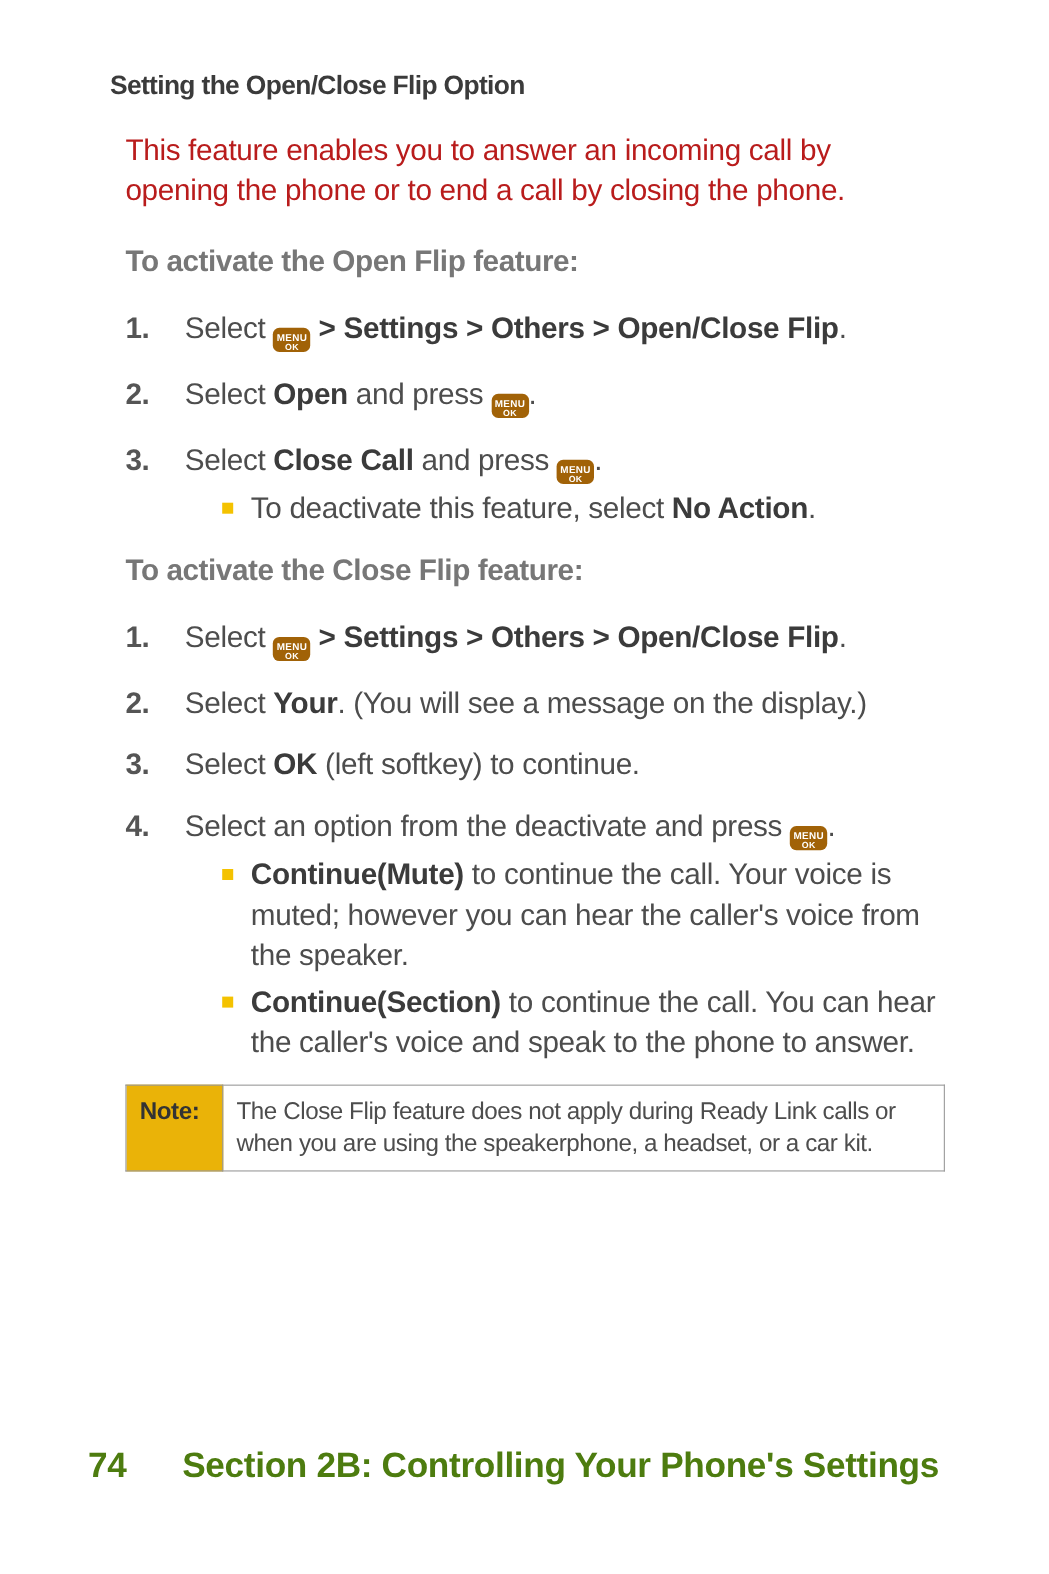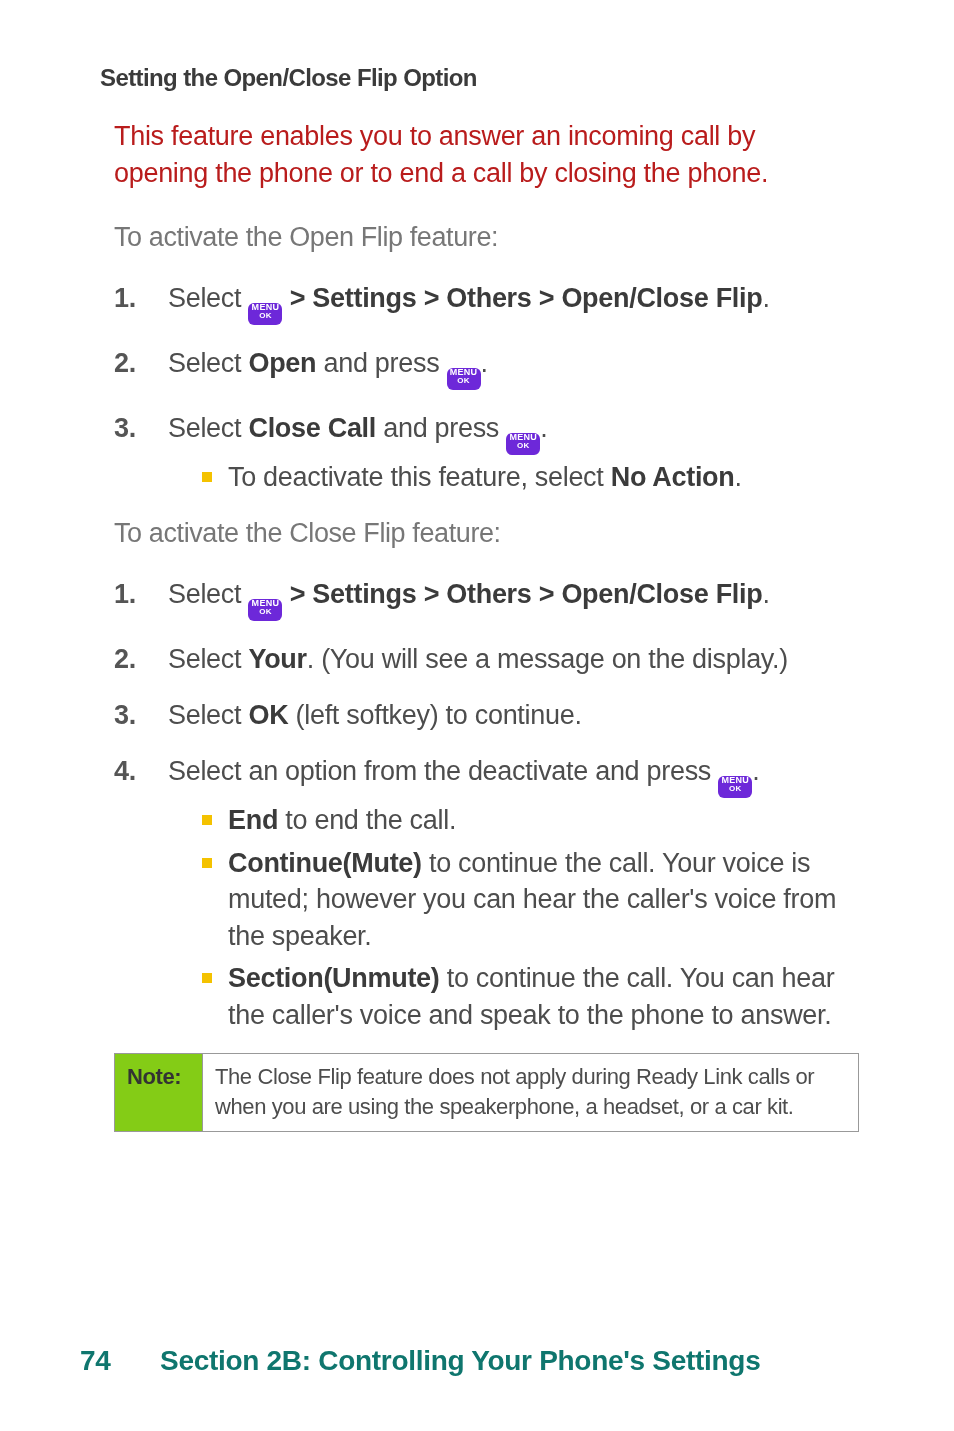--- a/index.html
+++ b/index.html
@@ -18,21 +18,21 @@
       font-weight: 700;
       color: #3b3b3b;
       margin-bottom: 24px;
       letter-spacing: -0.6px;
     }
     .intro {
       margin: 0 0 28px 14px;
       color: #b91c1c;
     }
     .subhead {
-      font-weight: 400;
+      font-weight: 700;
       color: #777;
       margin: 0 0 24px 14px;
       letter-spacing: -0.4px;
     }
     ol.steps {
       list-style: none;
       margin-left: 14px;
       counter-reset: step;
     }
     ol.steps > li {
@@ -67,22 +67,22 @@
       left: 0;
       top: 13px;
       width: 10px;
       height: 10px;
       background: #f4c200;
       display: inline-block;
     }
     .menu-key {
       display: inline-flex;
       align-items: center;
-      justify-content: flex-start;
-      background: #6d28d9;
+      justify-content: flex-end;
+      background: #a16207;
       color: #fff;
       font-size: 9px;
       font-weight: 700;
       line-height: 9px;
       border-radius: 6px;
       width: 34px;
       height: 22px;
       vertical-align: -3px;
       text-align: center;
       flex-direction: column;
@@ -98,32 +98,32 @@
       font-size: 22px;
       letter-spacing: -0.4px;
     }
     .note-table td {
       border: 1px solid #999;
       padding: 8px 12px 10px 12px;
       vertical-align: top;
       line-height: 1.35;
     }
     .note-table td.note-label {
-      background: #84cc16;
+      background: #eab308;
       font-weight: 700;
       width: 88px;
       color: #333;
     }
     .footer {
       position: absolute;
       left: 80px;
-      bottom: 54px;
-      font-weight: 700;
-      color: #0f766e;
-      font-size: 28px;
+      bottom: 80px;
+      font-weight: 700;
+      color: #4d7c0f;
+      font-size: 32px;
       letter-spacing: -0.3px;
     }
     .footer .pagenum { display: inline-block; margin-right: 42px; }
   </style>
 </head>
 <body>
 
 <div class="content">
 
   <div class="heading">Setting the Open/Close Flip Option</div>
@@ -173,27 +173,24 @@
     <li>
       <span>Select </span><span class="b">OK</span><span> (left softkey) to continue.</span>
     </li>
     <li>
       <span>Select an option from the deactivate and press </span><span class="menu-key">
           <span>MENU</span>
           <span class="line2">OK</span>
         </span><span>.</span>
       <ul class="sub">
         <li>
-          <span class="b">End</span><span> to end the call.</span>
-        </li>
-        <li>
           <span class="b">Continue(Mute)</span><span> to continue the call. Your voice is muted; however you can hear the caller's voice from the speaker.</span>
         </li>
         <li>
-          <span class="b">Section(Unmute)</span><span> to continue the call. You can hear the caller's voice and speak to the phone to answer.</span>
+          <span class="b">Continue(Section)</span><span> to continue the call. You can hear the caller's voice and speak to the phone to answer.</span>
         </li>
       </ul>
     </li>
   </ol>
 
   <table class="note-table">
     <tbody>
         <tr>
       <td class="note-label">Note:</td>
       <td>The Close Flip feature does not apply during Ready Link calls or when you are using the speakerphone, a headset, or a car kit.</td>

